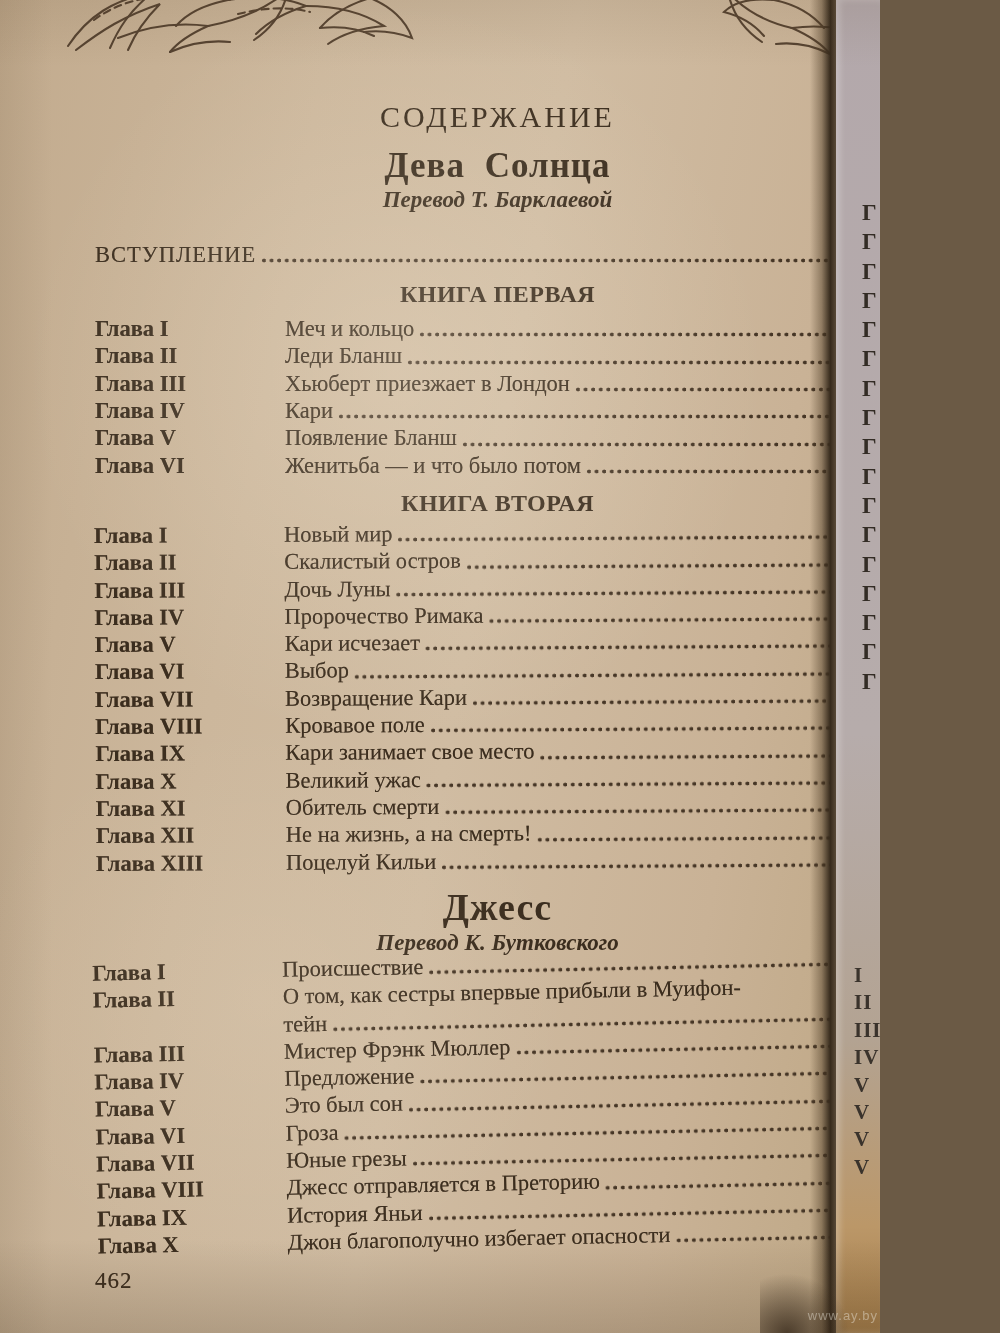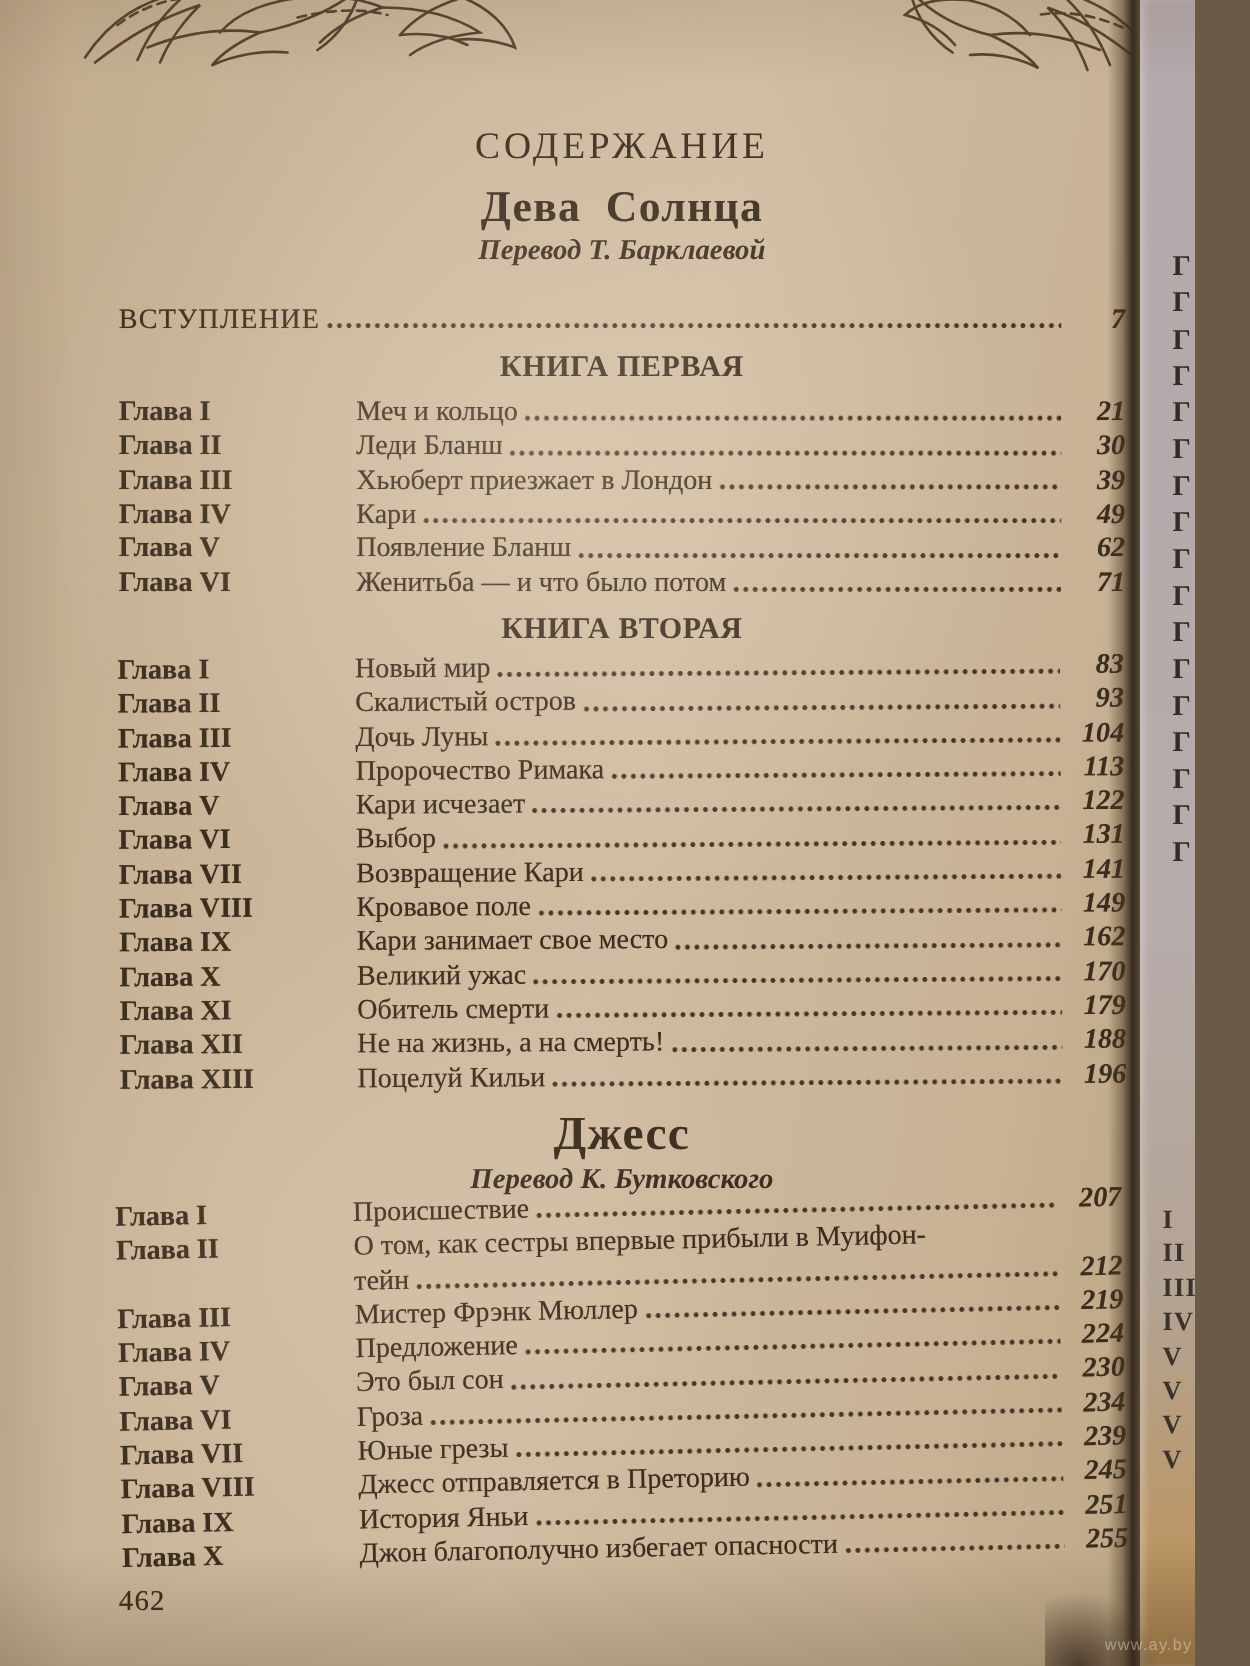--- a/index.html
+++ b/index.html
@@ -1,17 +1,17 @@
 <!DOCTYPE html>
 <html><head>
 <meta charset="utf-8">
 <style>
   html,body{margin:0;padding:0;background:#6b5a45;}
   #photo{
-    position:relative;width:956px;height:1333px;overflow:hidden;
+    position:relative;width:880px;height:1333px;overflow:hidden;
     font-family:"Liberation Serif","DejaVu Serif",serif;
     color:#3b2d1e;
     background:linear-gradient(100deg,#c2ab8e 0%,#ccb79c 30%,#d0bca2 52%,#c9b296 78%,#bda683 100%);
   }
   
   #photo::before{
     content:"";position:absolute;inset:0;pointer-events:none;z-index:5;
     background:
       radial-gradient(ellipse 60% 40% at 45% 28%, rgba(255,246,228,.22), transparent 70%),
       radial-gradient(ellipse 50% 30% at 30% 75%, rgba(255,244,224,.10), transparent 70%),

